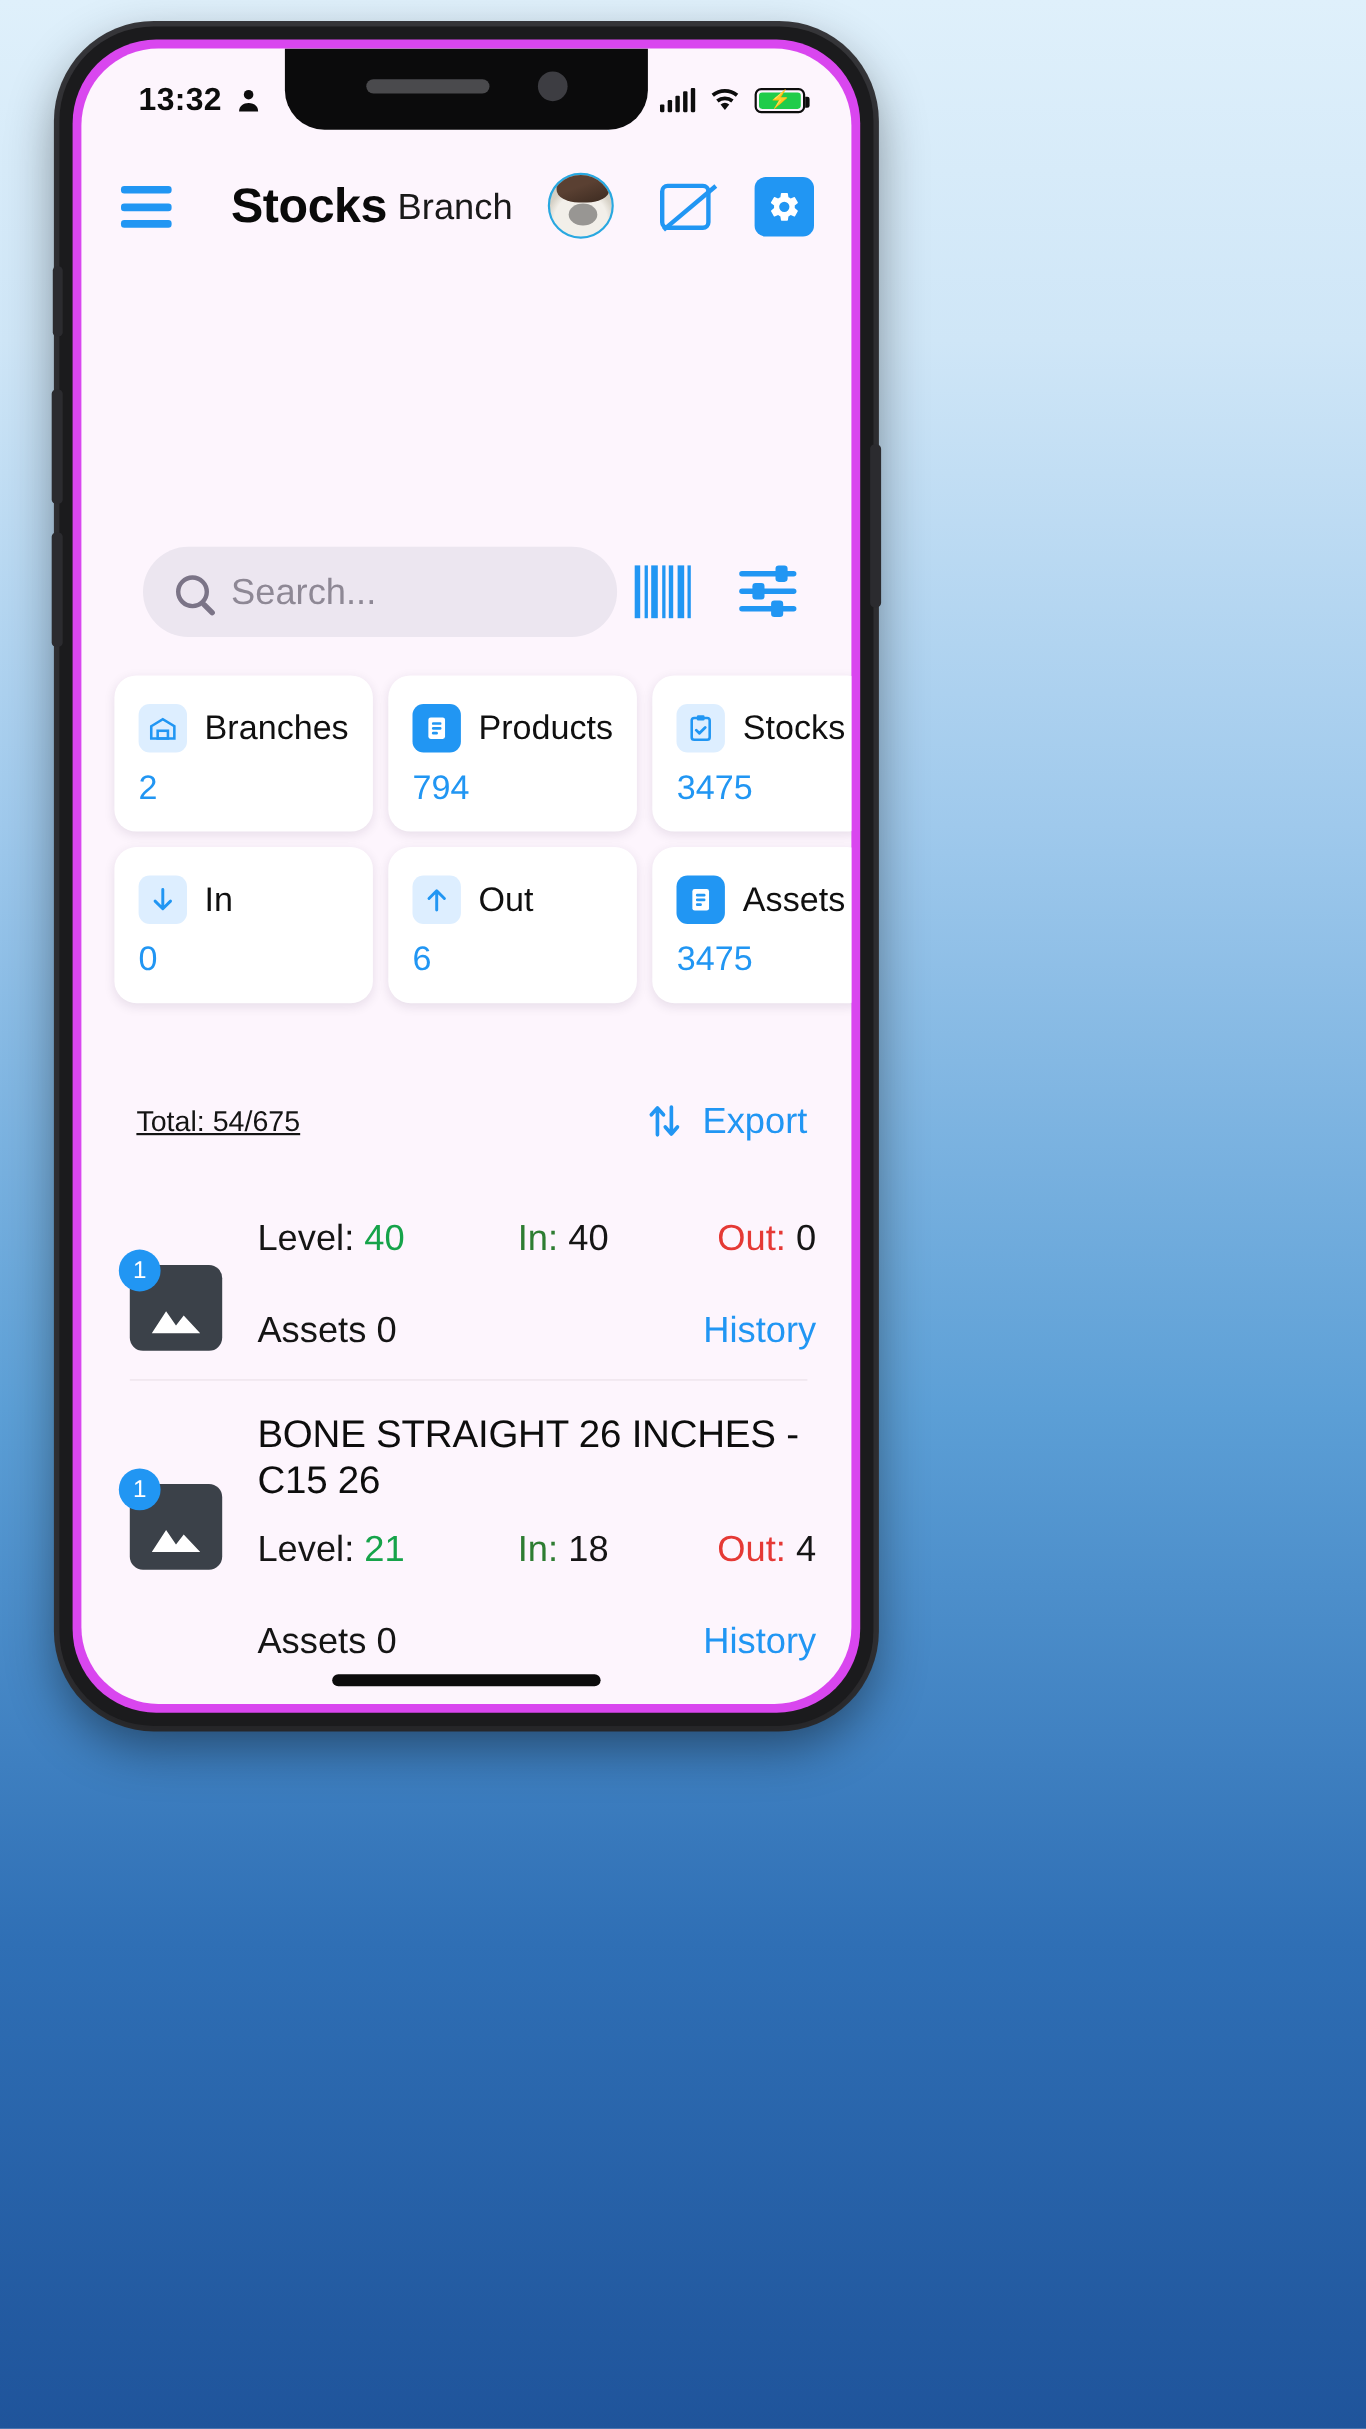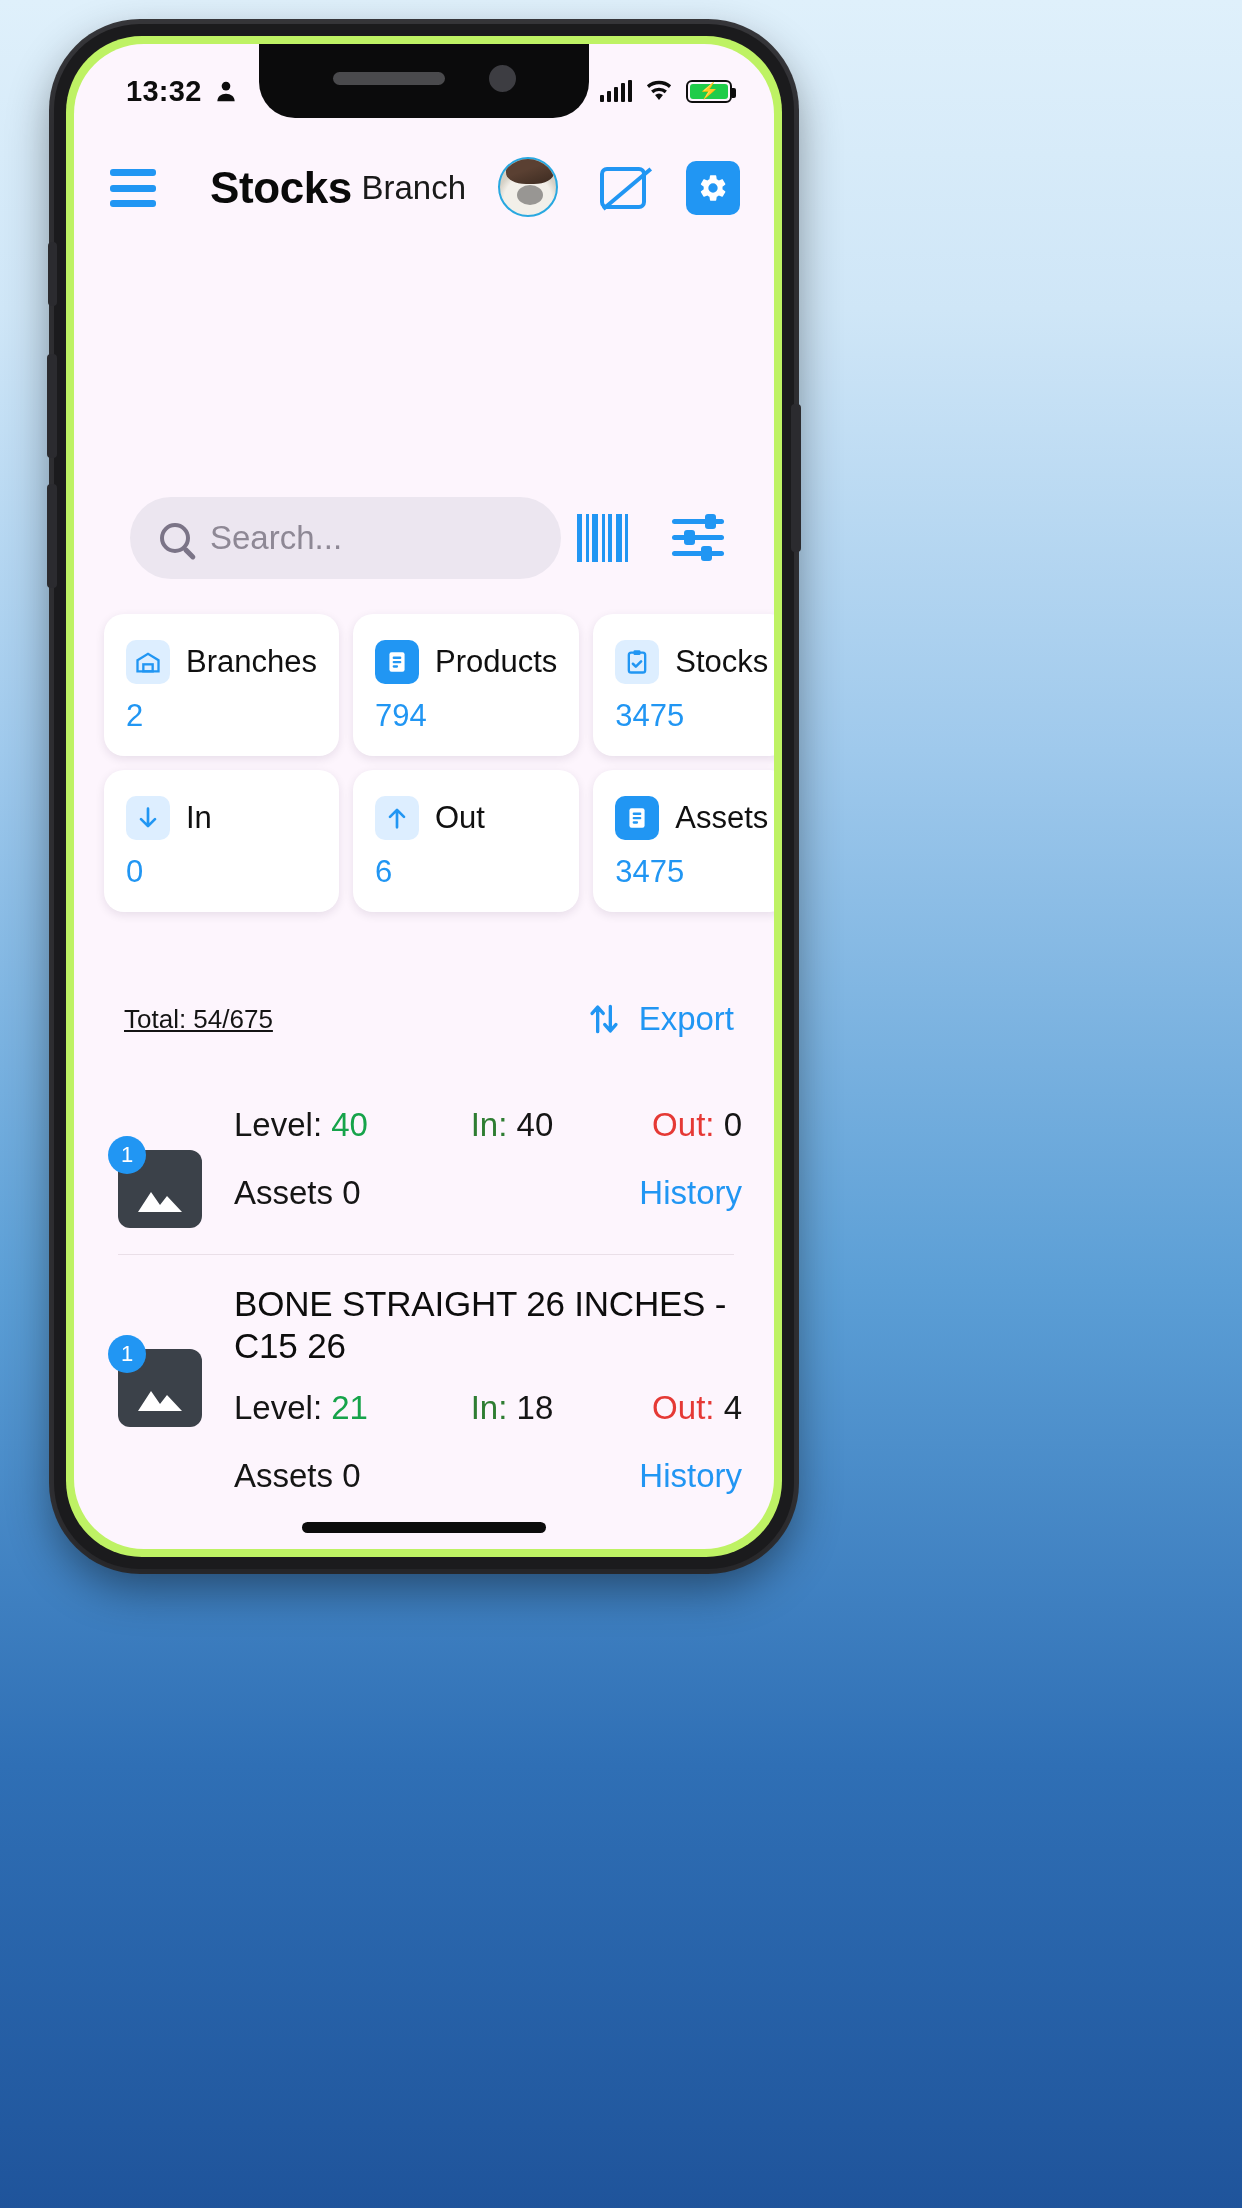--- a/index.html
+++ b/index.html
@@ -11,21 +11,21 @@
   }
 
   
   #phone-frame{
     position:absolute; left:54px; top:24px; width:740px; height:1545px;
     background:#1b1b1d; border-radius:86px;
     box-shadow:0 18px 46px rgba(0,0,0,.45), 0 0 0 5px #3a3a3e;
   }
   #phone-inner{
     position:absolute; left:12px; top:12px; right:12px; bottom:12px;
-    background:#bef264; border-radius:76px; overflow:hidden;
+    background:#d946ef; border-radius:76px; overflow:hidden;
   }
   #screen{
     position:absolute; left:8px; top:8px; right:8px; bottom:8px;
     background:#fdf5fd; border-radius:70px; overflow:hidden;
   }
   .side-btn{ position:absolute; background:#2b2b2f; border-radius:4px; }
   #btn-mute { left:-6px; top:218px;  width:9px;  height:64px; }
   #btn-volup{ left:-7px; top:330px;  width:10px; height:104px; }
   #btn-voldn{ left:-7px; top:460px;  width:10px; height:104px; }
   #btn-power{ right:-7px; top:380px; width:10px; height:148px; }
@@ -181,21 +181,21 @@
   .prod-title{ font-size:35px; color:#0d0d0d; line-height:1.20; letter-spacing:-.2px; }
   .prod-metrics{ display:flex; align-items:center; margin-top:22px; }
   .metric{ font-size:33px; color:#151515; white-space:nowrap; }
   .metric .v-green{ color:#16a34a; }
   .metric .v-dark{ color:#151515; }
   .m-level{ width:300px; }
   .m-in{ width:230px; color:#2e7d32; }
   .m-in .lbl{ color:#2e7d32; }
   .m-out{ margin-left:auto; text-align:right; }
   .m-out .lbl{ color:#e53935; }
-  .prod-footer{ display:flex; align-items:center; margin-top:30px; }
+  .prod-footer{ display:flex; align-items:center; margin-top:46px; }
   .assets-text{ font-size:33px; color:#151515; }
   .history-link{ margin-left:auto; font-size:33px; color:#2196f3; cursor:pointer; }
   .row-divider{ height:1px; background:#eadfe8; margin:26px 40px 0 44px; }
 
   
   #home-indicator{
     position:absolute; bottom:16px; left:50%; transform:translateX(-50%);
     width:244px; height:11px; background:#0c0c0c; border-radius:6px; z-index:50;
   }
 </style>

